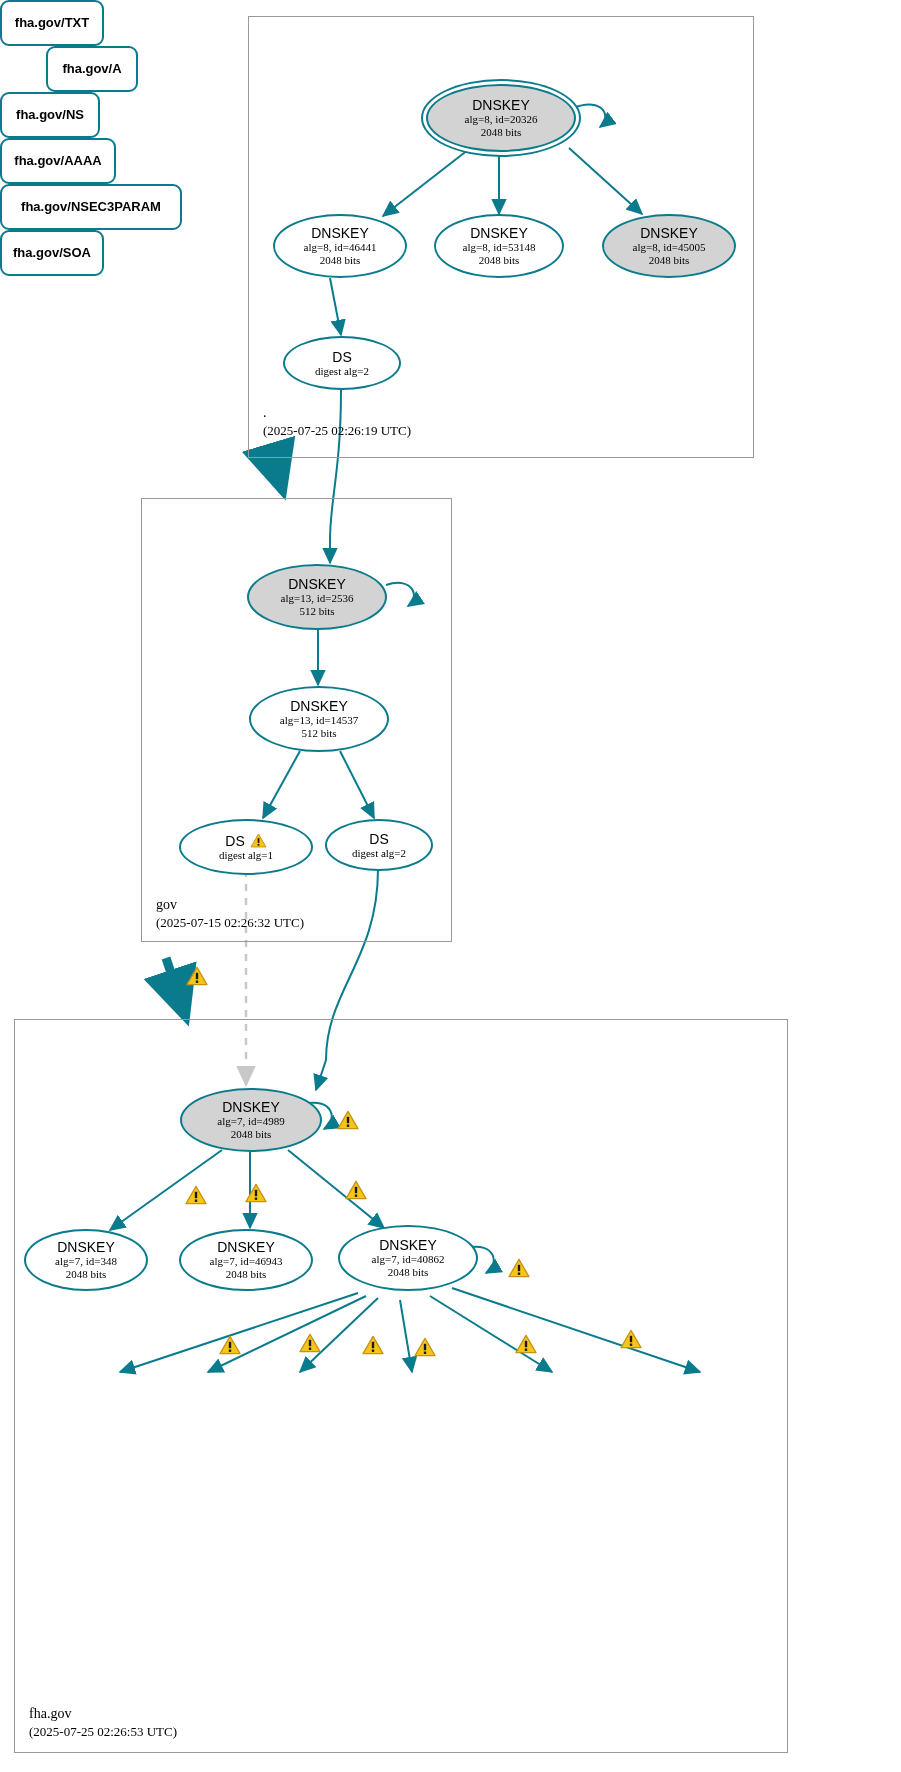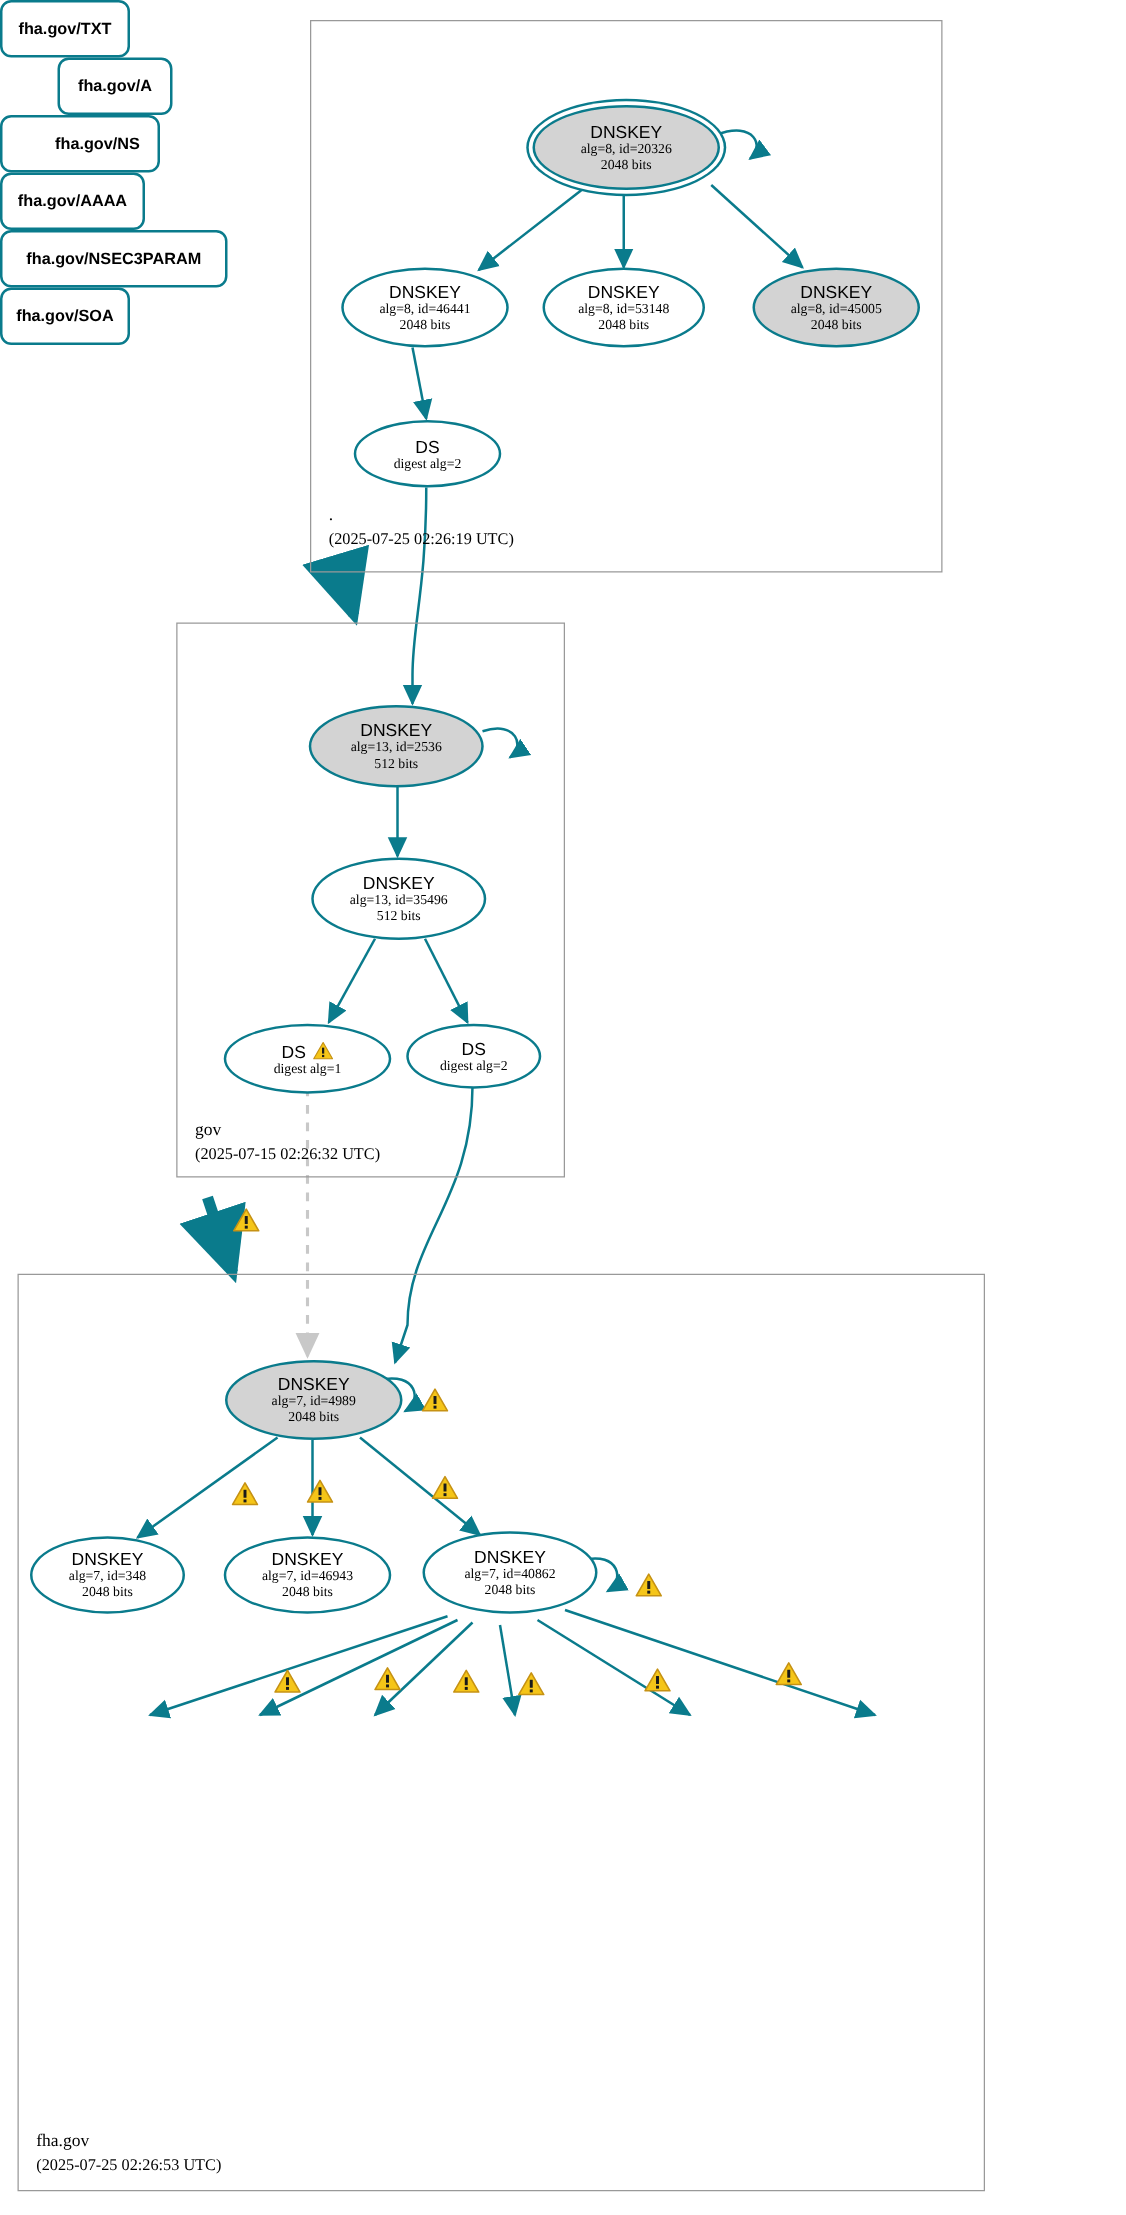--- a/index.html
+++ b/index.html
@@ -158,21 +158,21 @@
   </div>
 
   <div class="node ellipse filled" style="left:247px;top:564px;width:140px;height:66px;">
     <span class="t1">DNSKEY</span>
     <span class="t2">alg=13, id=2536</span>
     <span class="t2">512 bits</span>
   </div>
 
   <div class="node ellipse" style="left:249px;top:686px;width:140px;height:66px;">
     <span class="t1">DNSKEY</span>
-    <span class="t2">alg=13, id=35496</span>
+    <span class="t2">alg=13, id=14537</span>
     <span class="t2">512 bits</span>
   </div>
 
   <div class="node ellipse" style="left:179px;top:819px;width:134px;height:56px;">
     <span class="dsrow">
       <span class="t1">DS</span>
       <svg class="inlinewarn" viewBox="0 0 24 22">
         <path d="M12 1.5 L23 20.5 L1 20.5 Z" fill="#f5c518" stroke="#c69214" stroke-width="1.4" stroke-linejoin="round"></path>
         <rect x="10.7" y="7.5" width="2.6" height="7" fill="#1a1a1a"></rect>
         <rect x="10.7" y="16" width="2.6" height="2.6" fill="#1a1a1a"></rect>
@@ -209,21 +209,21 @@
     <span class="t2">alg=7, id=40862</span>
     <span class="t2">2048 bits</span>
   </div>
 
   <div class="rrset" style="left:22px;top:1373px;width:100px;height:42px;">
     <span class="t1">fha.gov/TXT</span>
   </div>
   <div class="rrset" style="left:138px;top:1373px;width:88px;height:42px;margin-left:46px;">
     <span class="t1">fha.gov/A</span>
   </div>
-  <div class="rrset" style="left:240px;top:1373px;width:96px;height:42px;padding-left:28px;">
+  <div class="rrset" style="left:240px;top:1373px;width:96px;height:42px;">
     <span class="t1">fha.gov/NS</span>
   </div>
   <div class="rrset" style="left:352px;top:1373px;width:112px;height:42px;">
     <span class="t1">fha.gov/AAAA</span>
   </div>
   <div class="rrset" style="left:480px;top:1373px;width:178px;height:42px;">
     <span class="t1">fha.gov/NSEC3PARAM</span>
   </div>
   <div class="rrset" style="left:674px;top:1373px;width:100px;height:42px;">
     <span class="t1">fha.gov/SOA</span>

